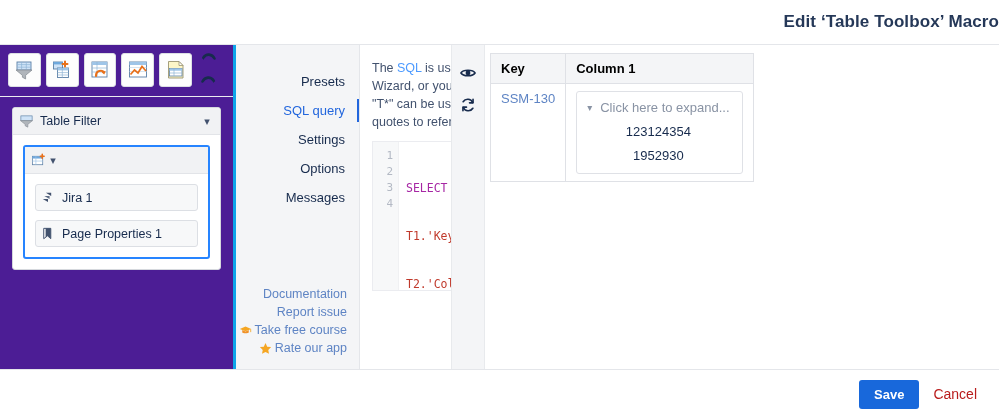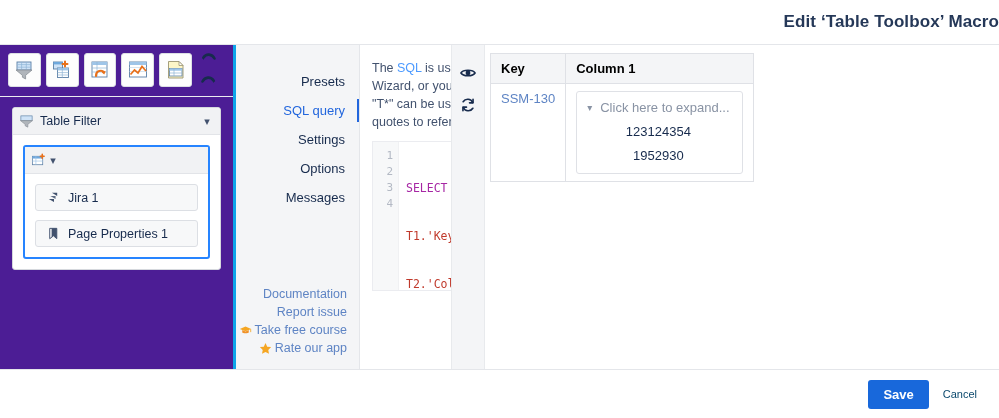--- a/index.html
+++ b/index.html
@@ -130,21 +130,21 @@
     border: 2px solid #2684ff;
     border-radius: 3px;
     background: #fff;
     overflow: hidden;
   }
   .node-inner .node-head { background: #f1f2f4; }
   .leaf {
     display: flex;
     align-items: center;
     height: 27px;
-    padding: 0 10px;
+    padding: 0 4px;
     border: 1px solid #dcdfe4;
     border-radius: 3px;
     background: #f7f8f9;
     font-size: 12.5px;
     margin-bottom: 9px;
     cursor: pointer;
     box-sizing: border-box;
   }
   .leaf:last-child { margin-bottom: 0; }
   .leaf .label { margin-left: 7px; }
@@ -350,22 +350,22 @@
     border-radius: 3px;
     font-size: 13px;
     font-weight: 600;
     padding: 7px 15px;
     cursor: pointer;
     font-family: "Liberation Sans", sans-serif;
   }
   .btn-cancel {
     background: transparent;
     border: none;
-    color: #0c4a6e;
-    font-size: 11px;
+    color: #b91c1c;
+    font-size: 14px;
     padding: 7px 8px;
     margin-left: 6px;
     cursor: pointer;
     font-family: "Liberation Sans", sans-serif;
   }
 </style>
 </head>
 <body>
 
 <div class="header">

